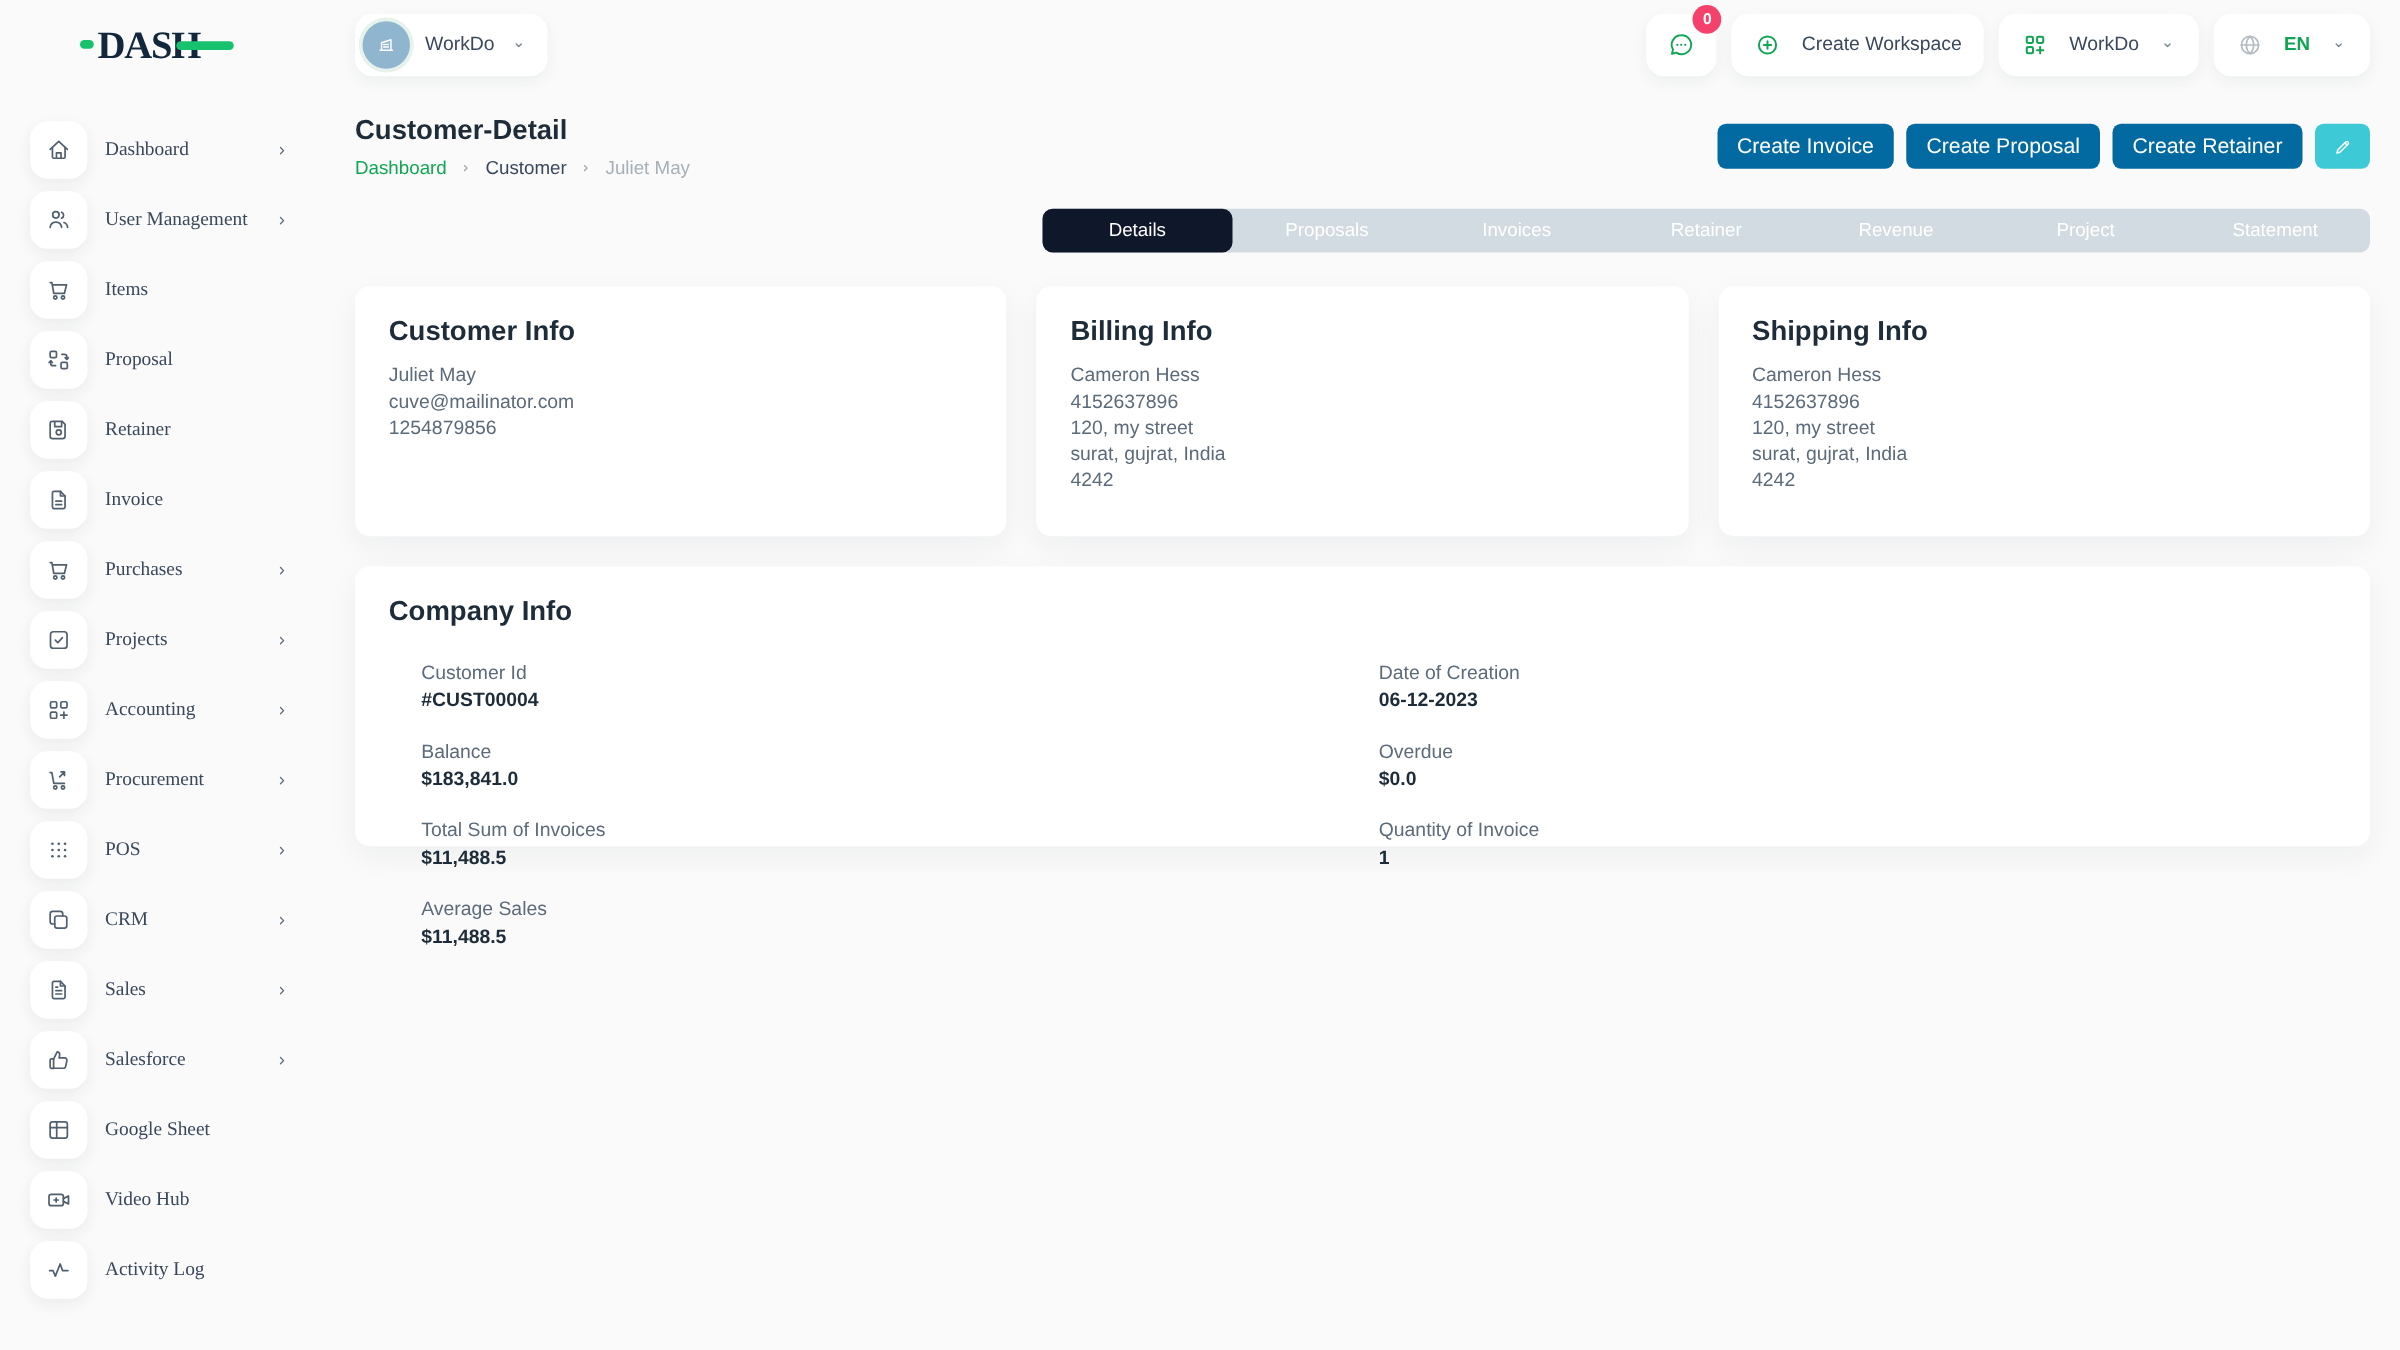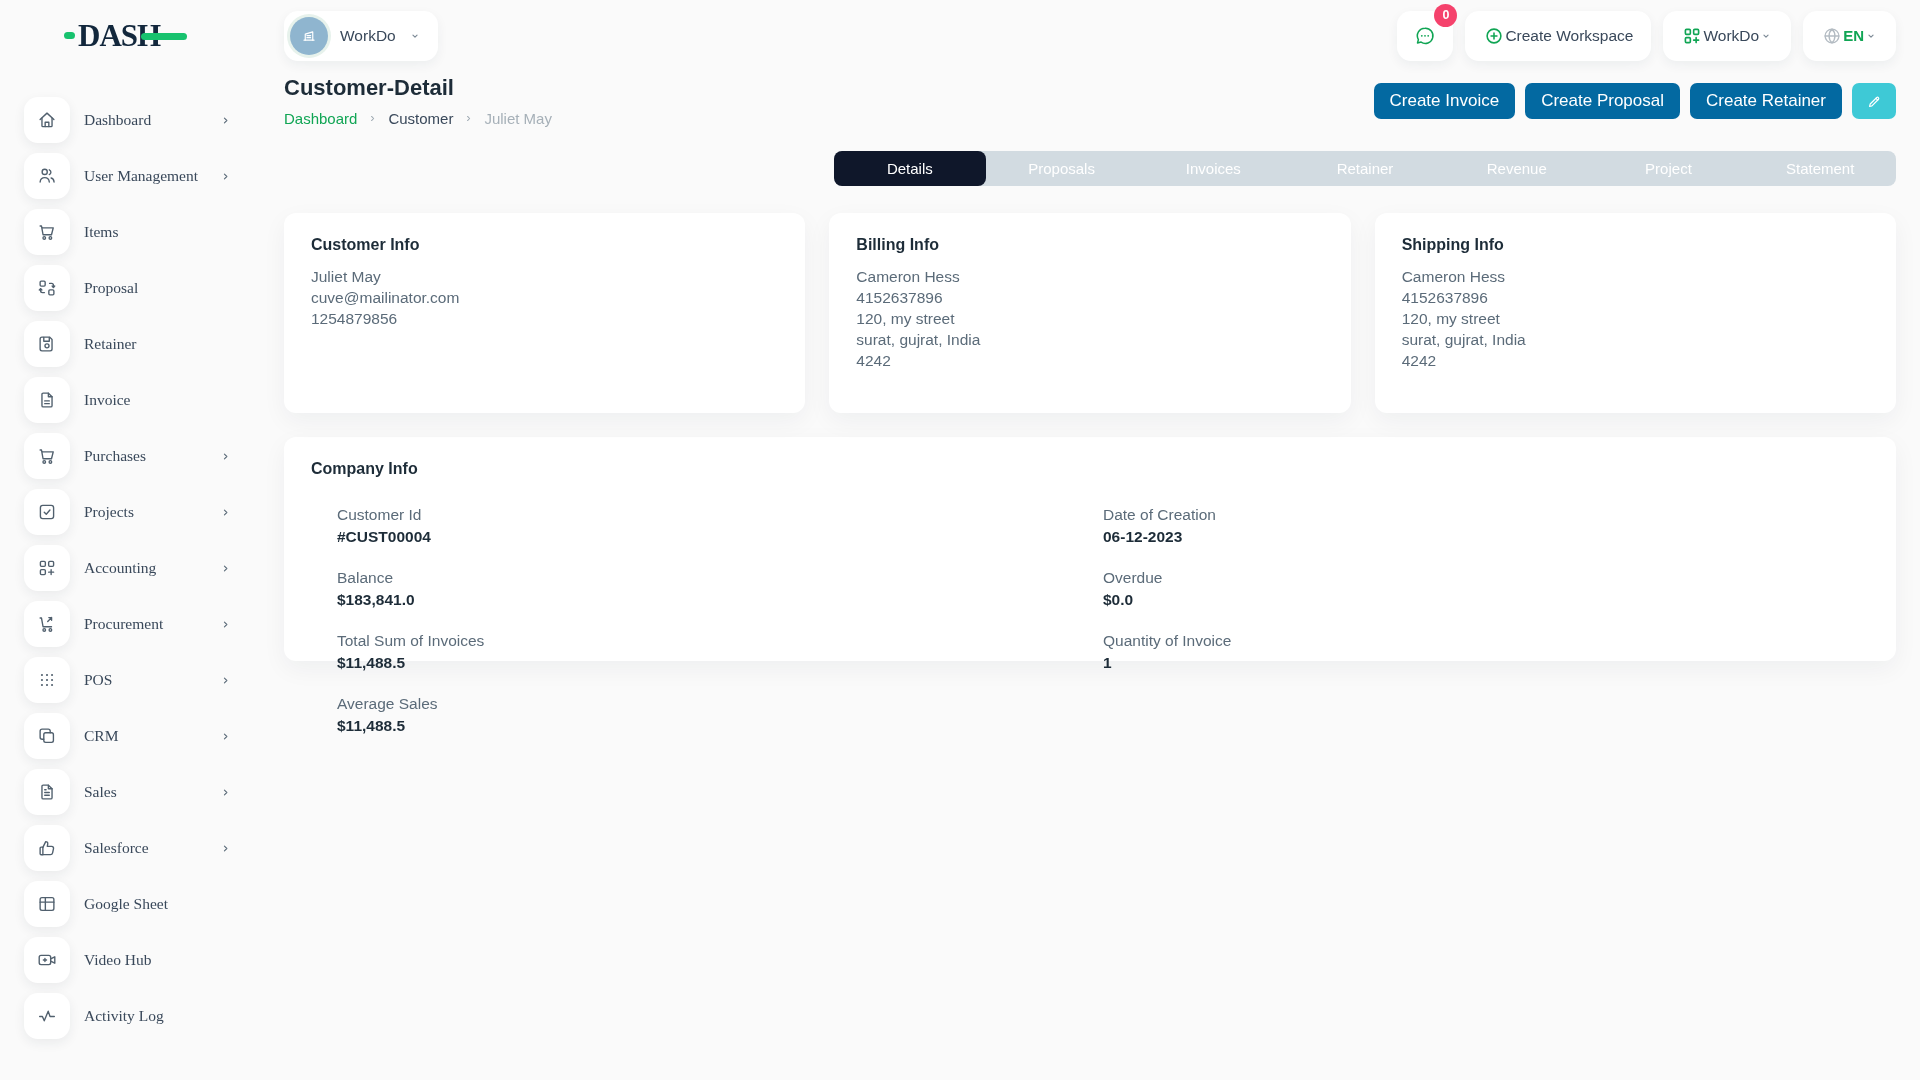--- a/index.html
+++ b/index.html
@@ -44,28 +44,28 @@
   .chev-down { color:#7d8a96; display:flex; }
   .chev-down svg { width:14px; height:14px; stroke-width:2; }
 
   .topbar-right { display:flex; align-items:center; gap:12px; }
   .icon-pill { position:relative; width:56px; height:50px; background:#fff; border-radius:14px;
                box-shadow:0 4px 12px rgba(23,44,62,.06); display:flex; align-items:center; justify-content:center; cursor:pointer; }
   .icon-pill .chat-svg { width:24px; height:24px; color:#10a554; }
   .badge { position:absolute; top:-7px; right:-4px; min-width:23px; height:23px; padding:0 6px;
            border-radius:12px; background:#f5426c; color:#fff; font-size:12.5px; font-weight:600;
            display:flex; align-items:center; justify-content:center; }
-  .btn-pill { display:flex; align-items:center; gap:0; background:#fff; border-radius:14px; height:50px;
+  .btn-pill { display:flex; align-items:center; gap:16px; background:#fff; border-radius:14px; height:50px;
               padding:0 18px; box-shadow:0 4px 12px rgba(23,44,62,.06); font-size:15.5px; color:#39485a; cursor:pointer;justify-content:flex-end; }
   .btn-pill .green-i { color:#10a554; display:flex; }
   .btn-pill .gray-i { color:#b4bcc3; display:flex; }
   .lang-code { color:#10a554; font-weight:600; font-size:15px; }
 
   
-  .page-head { display:flex; justify-content:space-between; margin-top:4px; }
+  .page-head { display:flex; justify-content:space-between; margin-top:20px; }
   .page-title { font-size:22px; font-weight:700; color:#1d2c38; }
   .breadcrumb { margin-top:9px; display:flex; align-items:center; gap:10px; font-size:15px; }
   .crumb-link { color:#10a554; cursor:pointer; }
   .crumb-plain { color:#39485a; cursor:pointer; }
   .crumb-muted { color:#a6b0b8; }
   .crumb-sep { color:#9aa6af; display:flex; }
   .crumb-sep svg { width:11px; height:11px; stroke-width:2.2; }
   .head-actions { display:flex; gap:10px; align-items:center; }
   .btn-green { background:#0369a1; color:#fff; border:none; font-size:17px; font-family:inherit;
                height:36px; padding:0 16px; border-radius:7px; cursor:pointer; }
@@ -77,21 +77,21 @@
   .tabs { margin-top:24px; margin-left:auto; width:1062px; height:35px; display:flex;
           background:#d2dbe1; border-radius:8px; }
   .tab { flex:1; display:flex; align-items:center; justify-content:center; color:#fff;
          font-size:15px; cursor:pointer; border-radius:8px; }
   .tab.active { background:#0f172a; }
 
   
   .cards-row { display:flex; gap:24px; margin-top:27px; }
   .card { flex:1; background:#fff; border-radius:12px; box-shadow:0 8px 24px rgba(23,44,62,.05);
           padding:23px 27px; height:200px; }
-  .card-title { font-size:16px; font-weight:700; color:#1d2c38; }
+  .card-title { font-size:22px; font-weight:700; color:#1d2c38; }
   .card-lines { margin-top:12px; }
   .card-line { font-size:15.5px; color:#5b6b79; line-height:21px; }
 
   
   .company-card { margin-top:24px; background:#fff; border-radius:12px;
                   box-shadow:0 8px 24px rgba(23,44,62,.05); padding:23px 27px; height:224px; }
   .company-grid { display:grid; grid-template-columns:repeat(2,1fr); row-gap:23px;
                   margin-top:28px; padding-left:26px; }
   .field-label { font-size:15.5px; color:#5b6b79; }
   .field-value { font-size:15.5px; font-weight:700; color:#1d2c38; margin-top:4px; }

